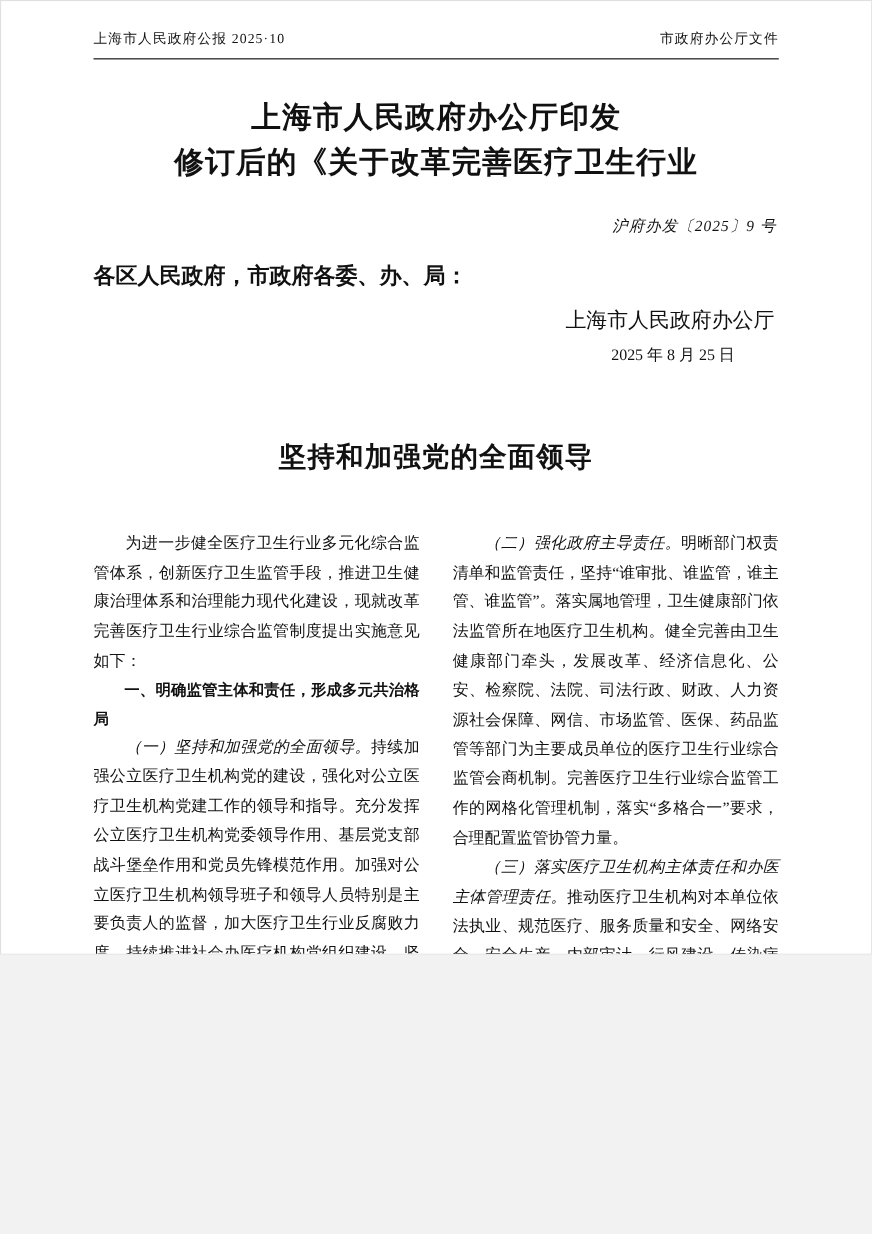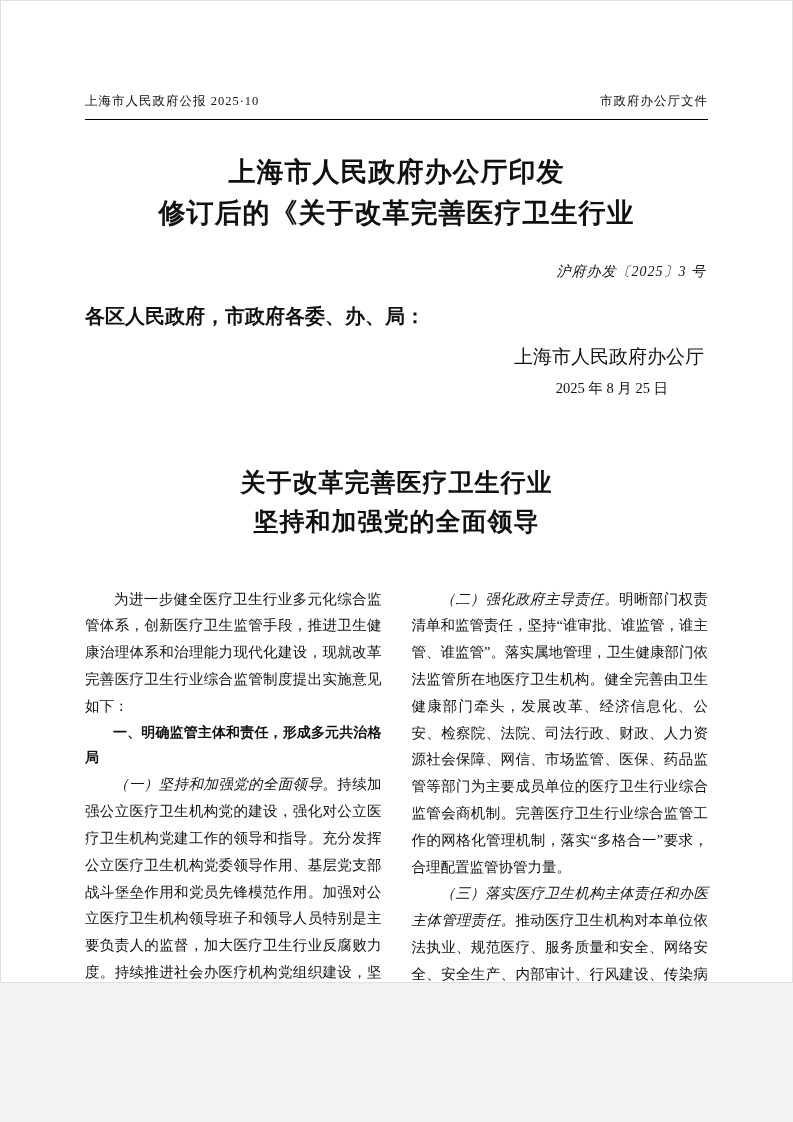--- a/index.html
+++ b/index.html
@@ -1,20 +1,20 @@
 <!DOCTYPE html>
 <html lang="zh"><head>
 <meta charset="utf-8">
 <style>
   * { margin:0; padding:0; box-sizing:border-box; }
   html,body { background:#f2f2f2; }
   .page {
-    width:793px; height:983px; margin:0 auto; background:#ffffff;
+    width:793px; height:868px; margin:0 auto; background:#ffffff;
     border:1px solid #e0e0e0;
-    padding:92px 84px 0 84px;
+    padding:26px 84px 0 84px;
     font-family:"Liberation Serif","DejaVu Serif",serif;
     color:#111; overflow:hidden; position:relative;
   }
   
   .running-head {
     display:flex; justify-content:space-between; align-items:flex-end;
     font-size:12.5px; letter-spacing:1px;
     padding-bottom:9px; border-bottom:1.5px solid #000;
   }
   
@@ -62,30 +62,29 @@
   <div class="running-head">
     <span>上海市人民政府公报 2025·10</span>
     <span>市政府办公厅文件</span>
   </div>
 
   <div class="notice-title">
     <div>上海市人民政府办公厅印发</div>
     <div>修订后的《关于改革完善医疗卫生行业</div>
   </div>
 
-  <div class="doc-number">沪府办发〔2025〕3 号</div>
+  <div class="doc-number">沪府办发〔2025〕9 号</div>
 
   <div class="salutation">各区人民政府，市政府各委、办、局：</div>
 
 
   <div class="signer">上海市人民政府办公厅</div>
   <div class="sign-date">2025 年 8 月 25 日</div>
 
   <div class="doc-title">
-    <div>关于改革完善医疗卫生行业</div>
     <div>坚持和加强党的全面领导</div>
   </div>
 
   <div class="columns">
 
     <div class="col">
       <p>为进一步健全医疗卫生行业多元化综合监管体系，创新医疗卫生监管手段，推进卫生健康治理体系和治理能力现代化建设，现就改革完善医疗卫生行业综合监管制度提出实施意见如下：</p>
       <p class="heading">一、明确监管主体和责任，形成多元共治格局</p>
       <p><span class="kai">（一）坚持和加强党的全面领导。</span><span>持续加强公立医疗卫生机构党的建设，强化对公立医疗卫生机构党建工作的领导和指导。充分发挥公立医疗卫生机构党委领导作用、基层党支部战斗堡垒作用和党员先锋模范作用。加强对公立医疗卫生机构领导班子和领导人员特别是主要负责人的监督，加大医疗卫生行业反腐败力度。持续推进社会办医疗机构党组织建设，坚持党的建设同步谋划、党的组织同步设置、党的工作同步开展。</span></p>
     </div>

